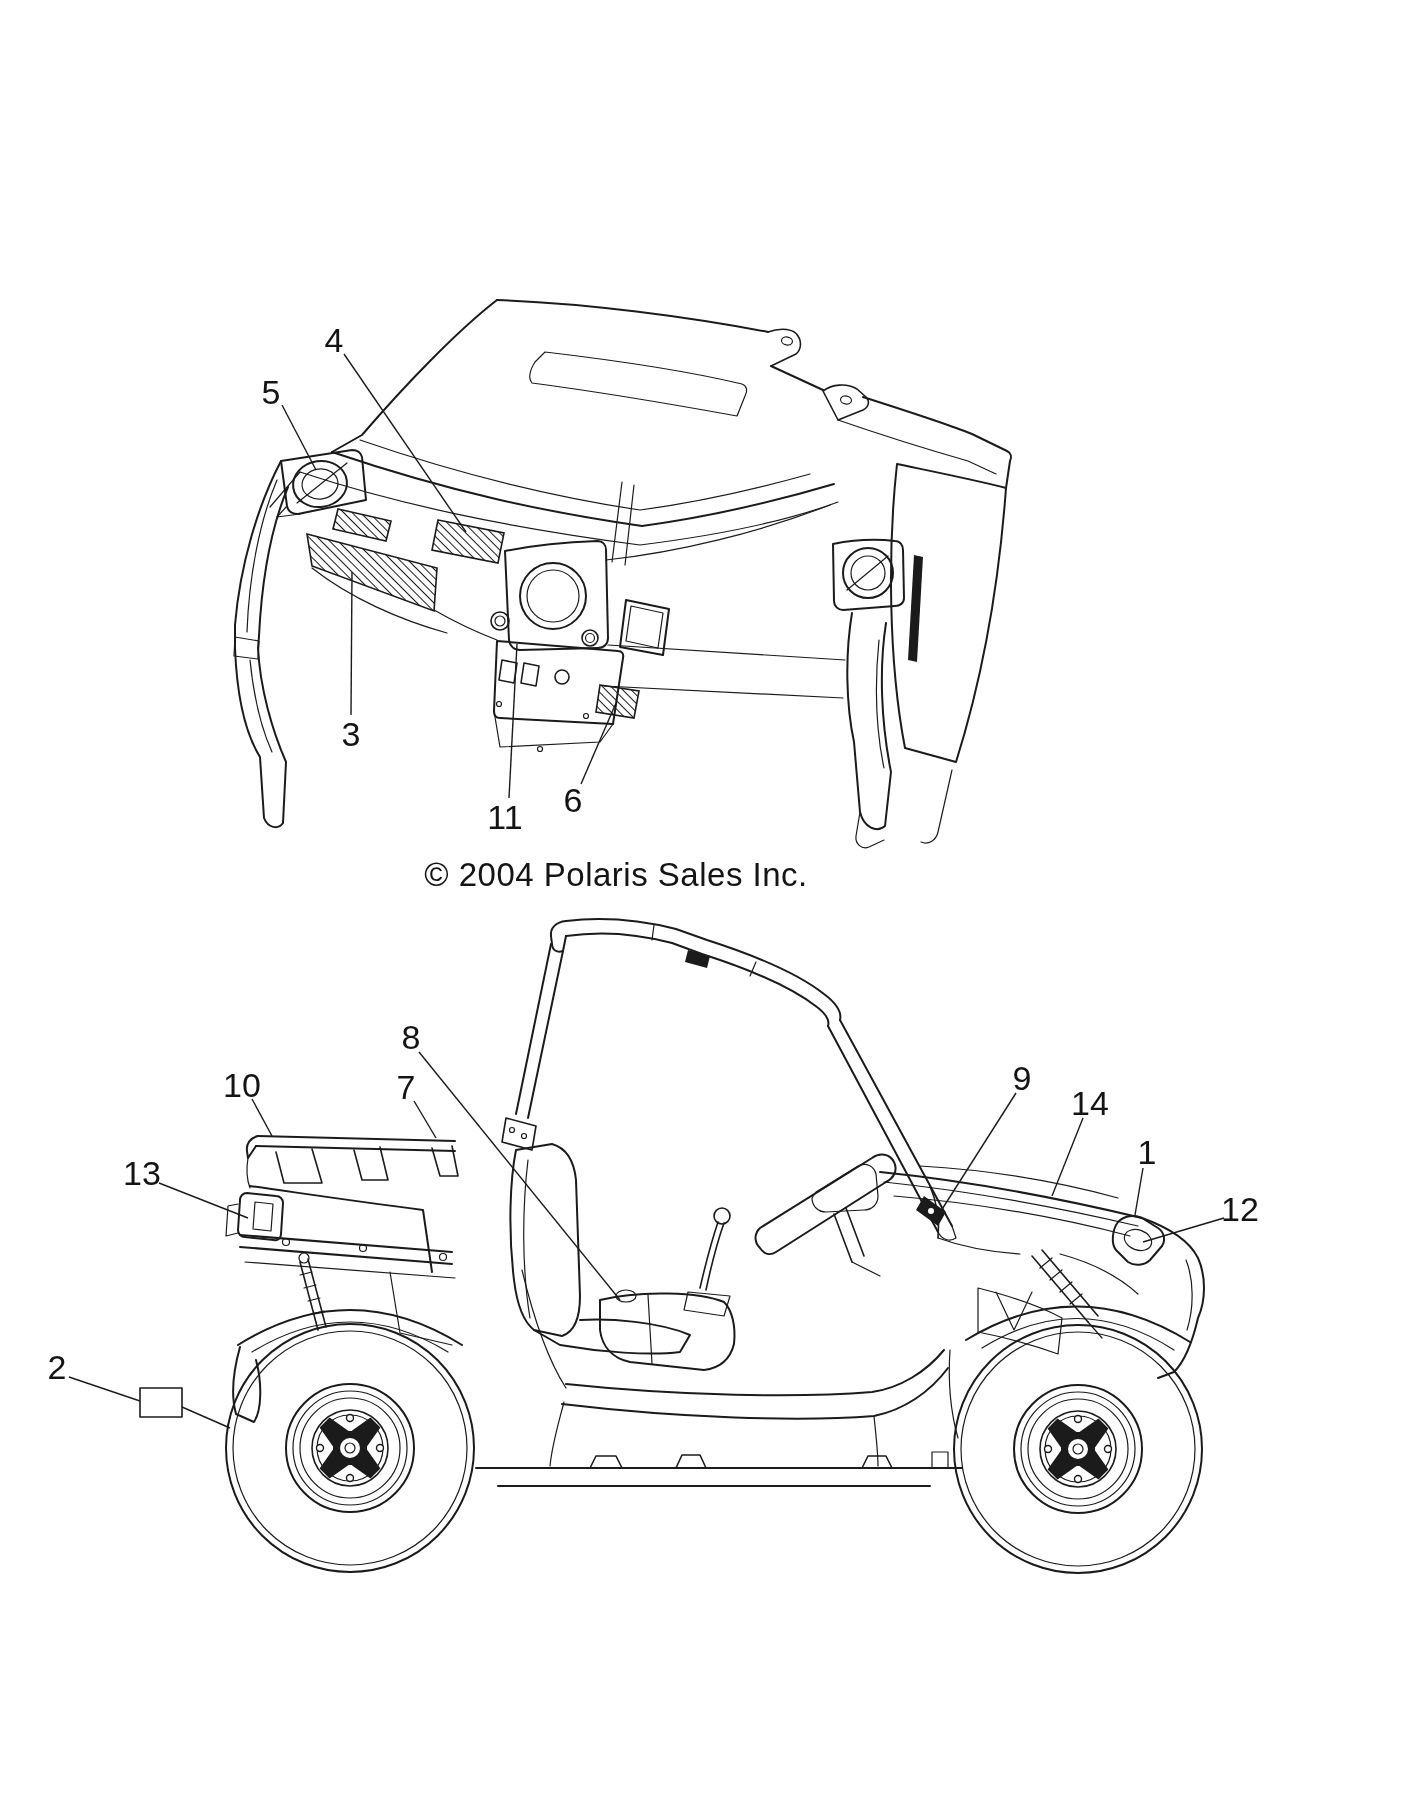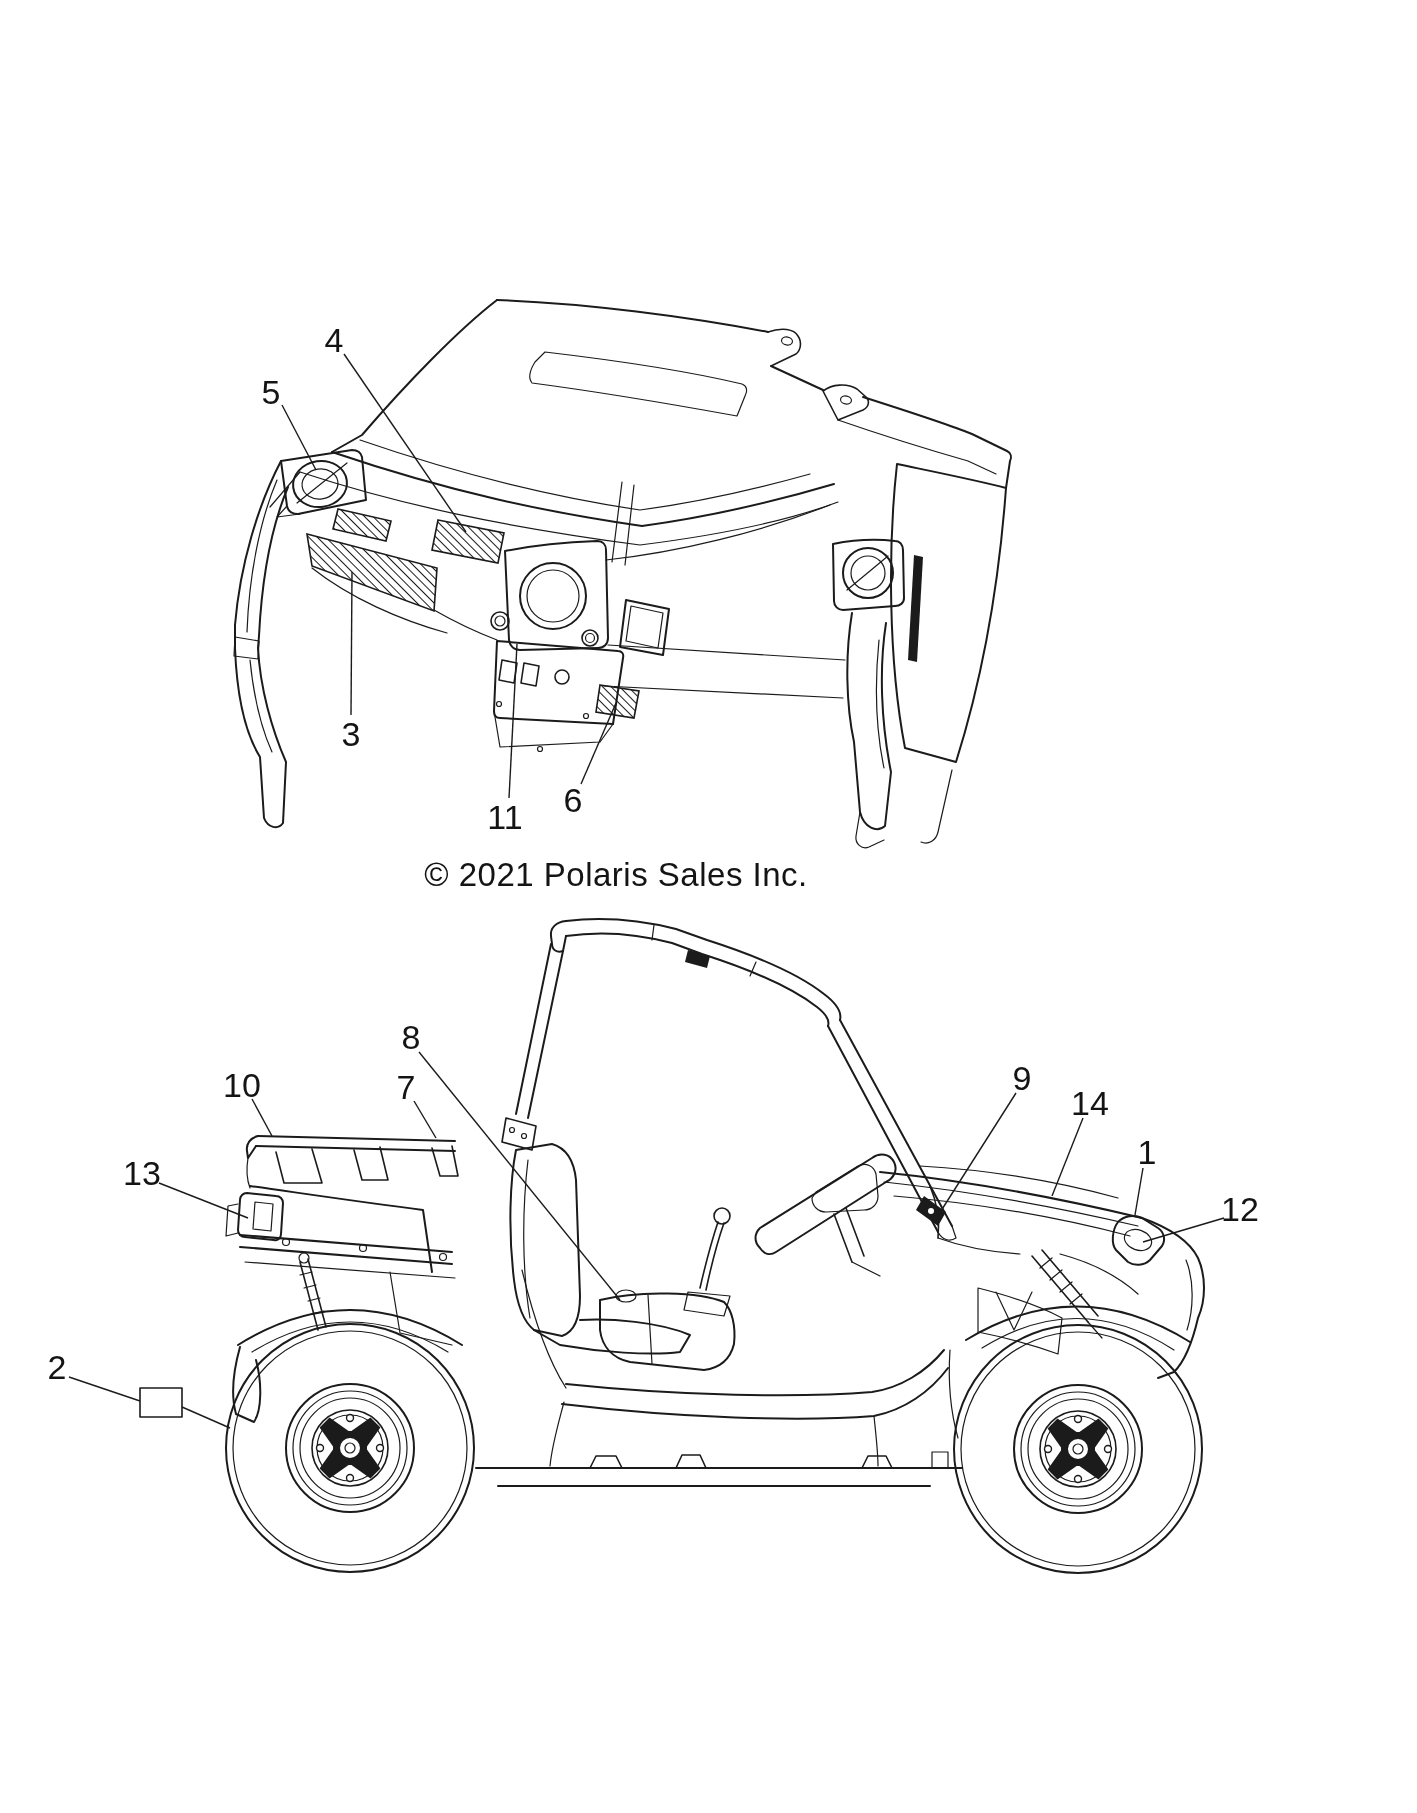--- a/index.html
+++ b/index.html
@@ -295,14 +295,14 @@
         <text x="1022" y="1078" class="callout-num" text-anchor="middle" dominant-baseline="central">9</text>
         <line x1="1083" y1="1118" x2="1052" y2="1196" class="leader"></line>
         <text x="1090" y="1103" class="callout-num" text-anchor="middle" dominant-baseline="central">14</text>
         <line x1="1143" y1="1168" x2="1135" y2="1215" class="leader"></line>
         <text x="1147" y="1152" class="callout-num" text-anchor="middle" dominant-baseline="central">1</text>
         <line x1="1224" y1="1218" x2="1143" y2="1242" class="leader"></line>
         <text x="1240" y="1209" class="callout-num" text-anchor="middle" dominant-baseline="central">12</text>
       </g>
   </svg>
 
-  <div class="copyright">© 2021 Polaris Sales Inc.</div>
+  <div class="copyright">© 2004 Polaris Sales Inc.</div>
 </div>
 
 </body></html>

